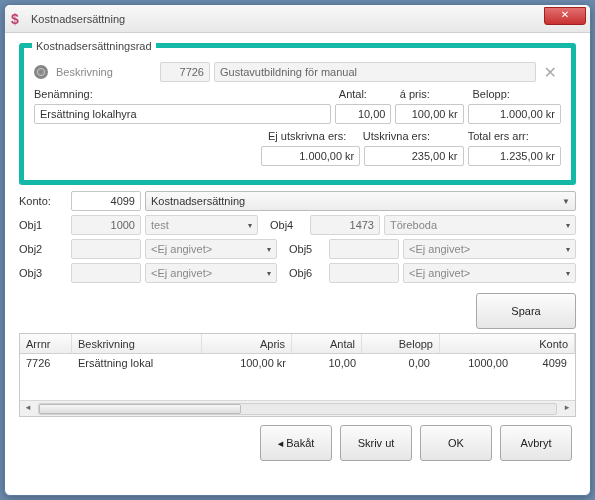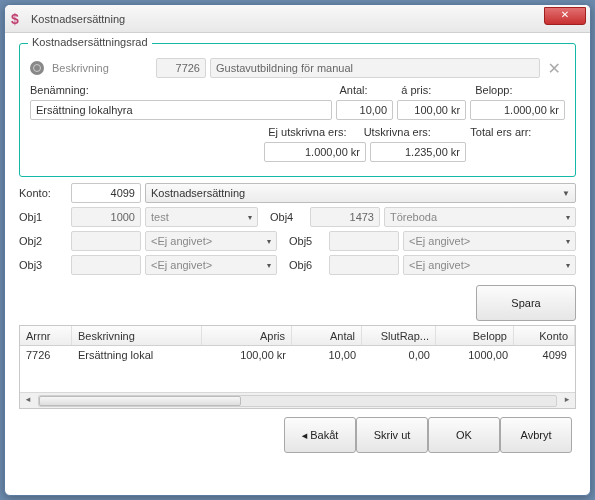--- a/index.html
+++ b/index.html
@@ -3,21 +3,21 @@
 <meta charset="utf-8">
 <style>
 * { box-sizing: border-box; font-family: 'Segoe UI', Tahoma, sans-serif; font-size: 11px; }
 body { margin: 0; background: #6b8aad; padding: 4px; }
 .window { width: 587px; height: 492px; background: #fff; border: 1px solid #5a7aa0; border-radius: 6px; overflow: hidden; box-shadow: 0 2px 8px rgba(0,0,0,0.3); }
 .titlebar { height: 28px; background: linear-gradient(#f8f8f8, #e8e8e8); border-bottom: 1px solid #d0d0d0; display: flex; align-items: center; padding: 0 6px; position: relative; }
 .titlebar-icon { width: 16px; height: 16px; color: #c04070; font-size: 14px; font-weight: bold; margin-right: 4px; }
 .title-text { color: #444; }
 .close-btn { position: absolute; right: 4px; top: 2px; width: 42px; height: 18px; background: linear-gradient(#e27070, #c83030); border: 1px solid #a02020; border-radius: 0 0 3px 3px; color: #fff; text-align: center; line-height: 14px; font-size: 10px; cursor: pointer; }
 .content { padding: 10px 14px 6px 14px; }
-.fieldset { border: 1px solid #14b8a6; border-radius: 3px; padding: 6px 10px 10px 10px; margin-bottom: 6px; position: relative; }
+.fieldset { border: 5px solid #14b8a6; border-radius: 3px; padding: 6px 10px 10px 10px; margin-bottom: 6px; position: relative; }
 .legend { position: absolute; top: -8px; left: 8px; background: #fff; padding: 0 4px; color: #444; }
 .row { display: flex; align-items: center; margin: 4px 0; gap: 4px; }
 .label { color: #333; }
 .muted { color: #888; }
 .input-ro { background: #f3f3f3; border: 1px solid #d6d6d6; height: 20px; padding: 0 5px; display: flex; align-items: center; border-radius: 2px; color: #666; }
 .input { background: #fff; border: 1px solid #c8c8c8; height: 20px; padding: 0 5px; border-radius: 2px; color: #333; display: flex; align-items: center; }
 .right { justify-content: flex-end; }
 .select { background: linear-gradient(#fafafa,#ececec); border: 1px solid #bcbcbc; height: 20px; padding: 0 5px; border-radius: 2px; display: flex; align-items: center; justify-content: space-between; color: #333; }
 .select.disabled { background: #f3f3f3; color: #888; border-color: #d6d6d6; }
 .chev { font-size: 8px; color: #555; }
@@ -25,21 +25,21 @@
 .btn { background: linear-gradient(#fcfcfc,#e6e6e6); border: 1px solid #a8a8a8; border-radius: 3px; height: 36px; padding: 4px 14px; display: inline-flex; align-items: center; justify-content: center; color: #222; cursor: pointer; min-width: 72px; }
 .grid { border: 1px solid #c8c8c8; height: 84px; margin-top: 2px; overflow: hidden; position: relative; }
 .grid-head { display: flex; background: linear-gradient(#fcfcfc,#eee); border-bottom: 1px solid #d0d0d0; height: 20px; }
 .gh { border-right: 1px solid #e0e0e0; padding: 2px 6px; color: #333; display: flex; align-items: center; }
 .grid-row { display: flex; height: 18px; }
 .gc { padding: 1px 6px; color: #333; display: flex; align-items: center; }
 .hscroll { position: absolute; bottom: 0; left: 0; right: 0; height: 16px; background: #f0f0f0; border-top: 1px solid #d8d8d8; display:flex; align-items:center;}
 .hscroll .track{flex:1;height:12px;background:#eaeaea;border:1px solid #d0d0d0;margin:0 2px;position:relative;border-radius:2px;}
 .hscroll .thumb{position:absolute;left:0;top:0;bottom:0;width:39%;background:linear-gradient(#f6f6f6,#dedede);border:1px solid #bcbcbc;border-radius:2px;}
 .hscroll .arr{width:16px;height:14px;text-align:center;color:#666;font-size:9px;}
-.footer { display: flex; justify-content: flex-end; gap: 0; padding: 8px 4px 4px 4px; }
+.footer { display: flex; justify-content: flex-end; gap: 8px; padding: 8px 4px 4px 4px; }
 .col-labels { display:flex; margin-top:6px; }
 .col-labels div { color:#333; }
 .icon-globe{display:inline-block;width:14px;height:14px;border-radius:50%;background:#888;position:relative;margin-right:4px;}
 .icon-globe::after{content:"";position:absolute;inset:3px;border:1px solid #ccc;border-radius:50%;}
 </style>
 </head>
 <body>
 
 <div class="window">
   <div class="titlebar">
@@ -75,20 +75,21 @@
 
       <div class="col-labels">
         <div style="width:230px;"></div>
         <div style="width:108px;text-align:center;padding-right:6px;">Ej utskrivna ers:</div>
         <div style="width:108px;">Utskrivna ers:</div>
         <div style="width:96px;">Total ers arr:</div>
       </div>
       <div class="row">
         <div style="width:230px;"></div>
         <div class="input right" style="width:102px;">1.000,00 kr</div>
+        <div class="input right" style="width:102px;">235,00 kr</div>
         <div class="input right" style="width:96px;">1.235,00 kr</div>
       </div>
     </div>
 
     <div class="row">
       <span class="label" style="width:48px;">Konto:</span>
       <div class="input right" style="width:70px;">4099</div>
       <div class="select" style="flex:1;">
         <span>Kostnadsersättning</span>
         <span class="chev">▼</span>
@@ -141,21 +142,20 @@
     <div style="display:flex;justify-content:flex-end;margin:10px 0 4px 0;">
       <div class="btn" style="min-width:100px;">Spara</div>
     </div>
 
     <div class="grid">
       <div class="grid-head">
         <div class="gh" style="width:52px;">Arrnr</div>
         <div class="gh" style="width:130px;">Beskrivning</div>
         <div class="gh" style="width:90px;justify-content:flex-end;text-align:right;">Apris</div>
         <div class="gh" style="width:70px;justify-content:flex-end;">Antal</div>
-        <div class="gh" style="width:74px;justify-content:flex-end;">SlutRap...</div>
         <div class="gh" style="width:78px;justify-content:flex-end;">Belopp</div>
         <div class="gh" style="flex:1;justify-content:flex-end;">Konto</div>
       </div>
       <div class="grid-row">
         <div class="gc" style="width:52px;">7726</div>
         <div class="gc" style="width:130px;">Ersättning lokal</div>
         <div class="gc" style="width:90px;justify-content:flex-end;">100,00 kr</div>
         <div class="gc" style="width:70px;justify-content:flex-end;">10,00</div>
         <div class="gc" style="width:74px;justify-content:flex-end;">0,00</div>
         <div class="gc" style="width:78px;justify-content:flex-end;">1000,00</div>

